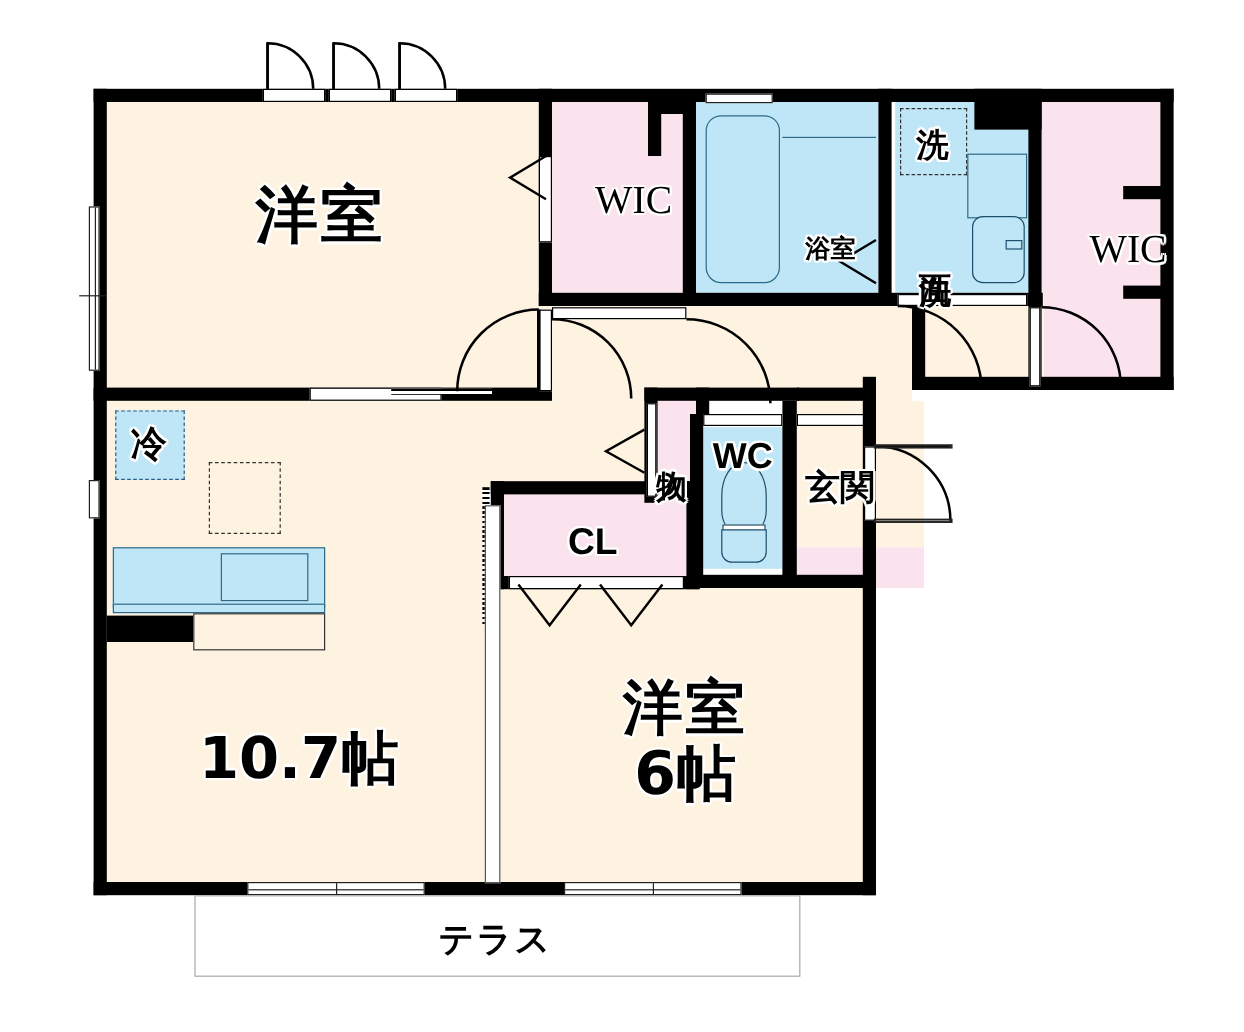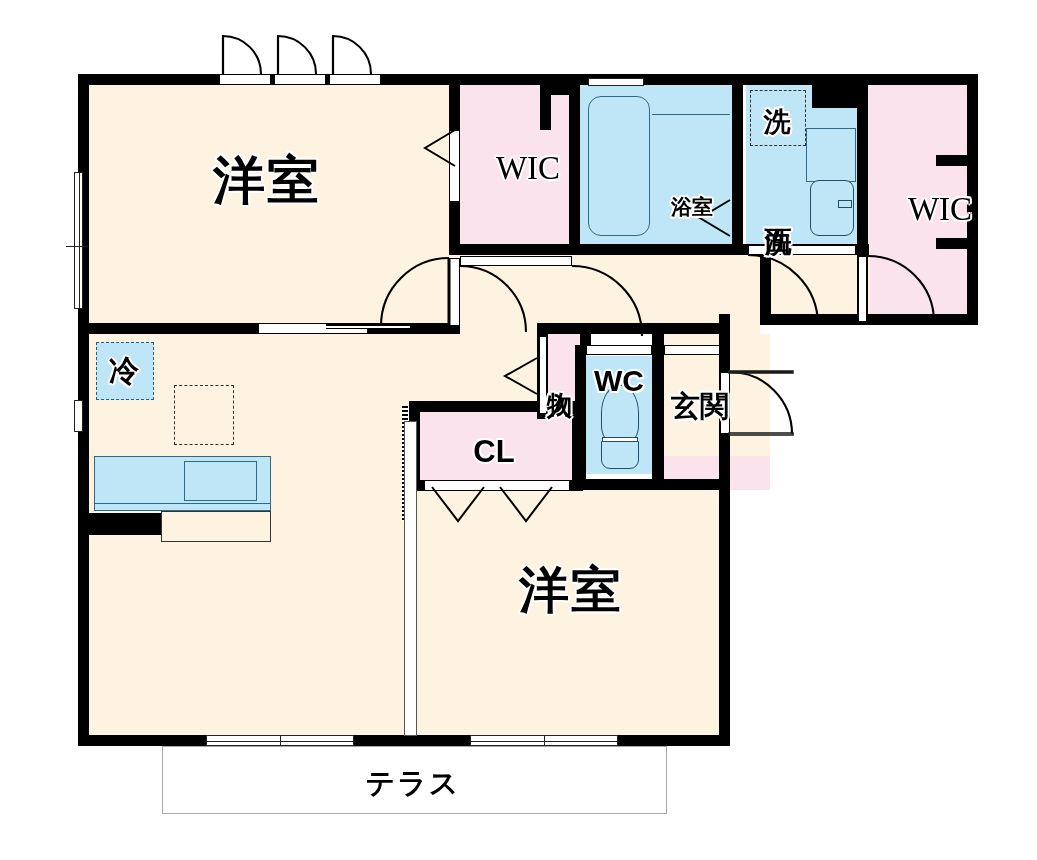--- a/index.html
+++ b/index.html
@@ -283,28 +283,30 @@
   <div class="lbl lbl-lat" style="left:516px;top:168px;font-size:33px;">WIC</div>
 
   <div class="lbl lbl-jp" style="left:692px;top:176px;font-size:21px;margin-top:32px;">浴室</div>
 
   <div class="lbl lbl-jp" style="left:777px;top:122px;font-size:27px;">洗</div>
 
   <div class="lbl lbl-jp vert" style="left:778px;top:207px;font-size:27px;">洗面</div>
 
   <div class="lbl lbl-lat" style="left:928px;top:209px;font-size:33px;">WIC</div>
 
+  <div class="lbl lbl-jp" style="left:249px;top:633px;font-size:48px;">10.7帖</div>
 
   <div class="lbl lbl-jp vert" style="left:559px;top:372px;font-size:25px;">物入</div>
 
   <div class="lbl lbl-sans" style="left:619px;top:381px;font-size:30px;">WC</div>
 
   <div class="lbl lbl-jp" style="left:700px;top:406px;font-size:29px;">玄関</div>
 
   <div class="lbl lbl-sans" style="left:494px;top:452px;font-size:31px;">CL</div>
 
   <div class="lbl lbl-jp" style="left:571px;top:590px;font-size:50px;letter-spacing:2px;">洋室</div>
+  <div class="lbl lbl-jp" style="left:571px;top:645px;font-size:50px;">6帖</div>
 
   <div class="lbl lbl-jp" style="left:413px;top:783px;font-size:29px;letter-spacing:2px;">テラス</div>
 
   <div class="lbl lbl-jp" style="left:124px;top:371px;font-size:30px;">冷</div>
 
 </div>
 
 </body></html>

